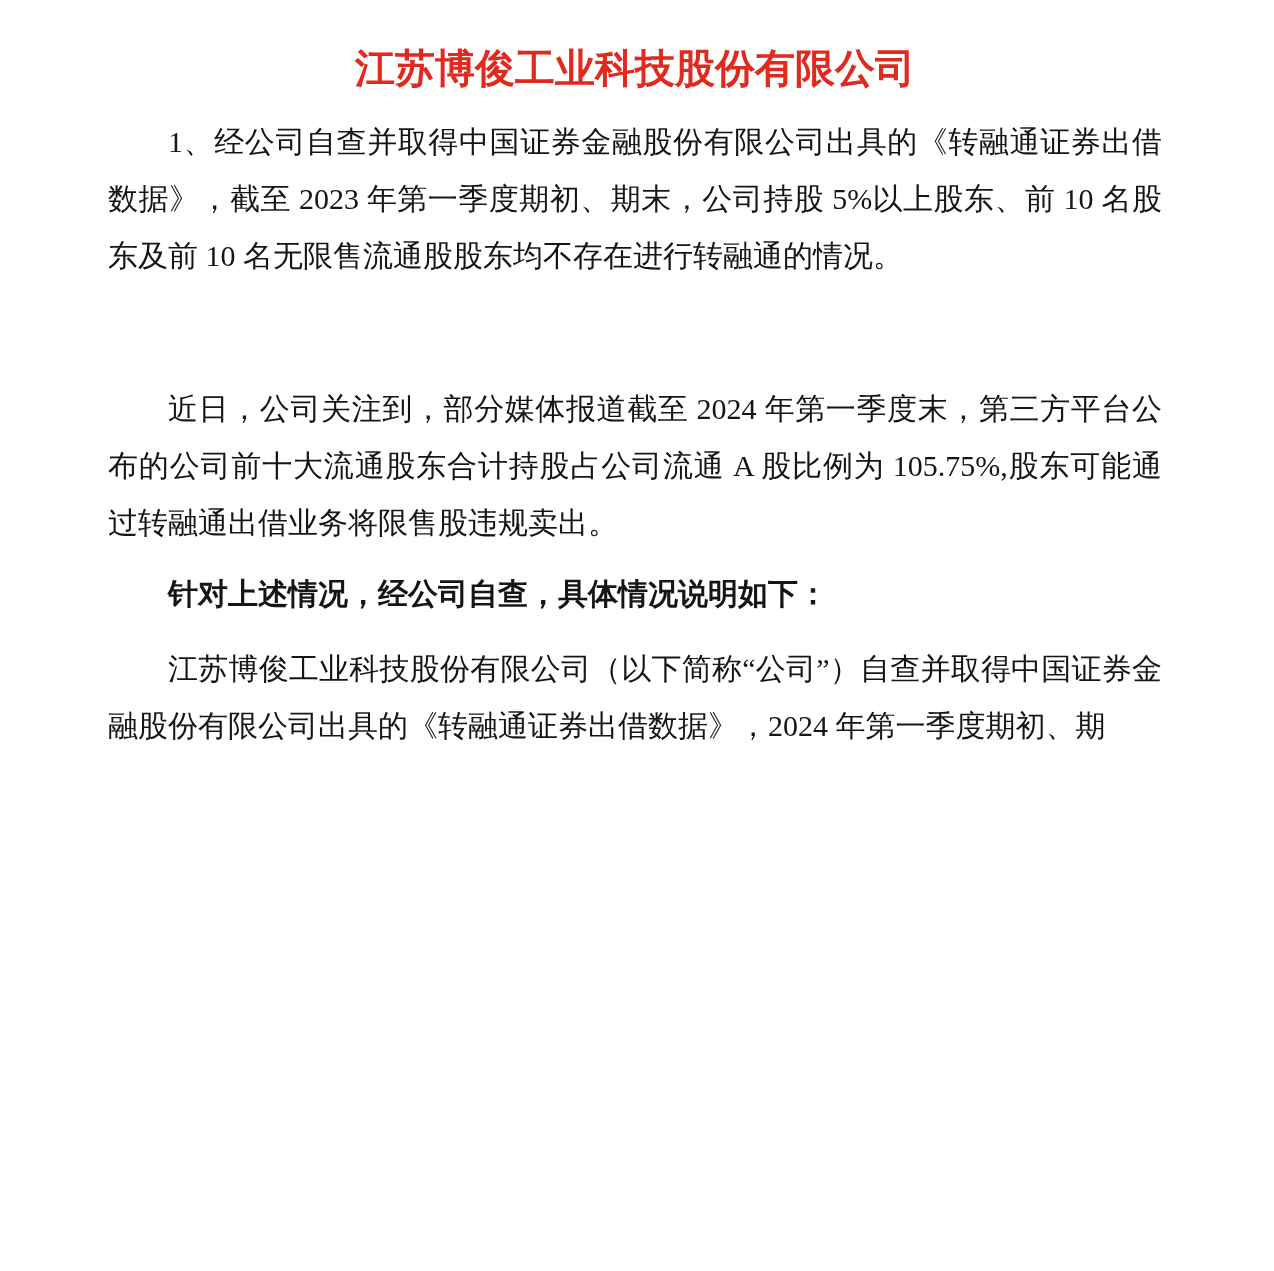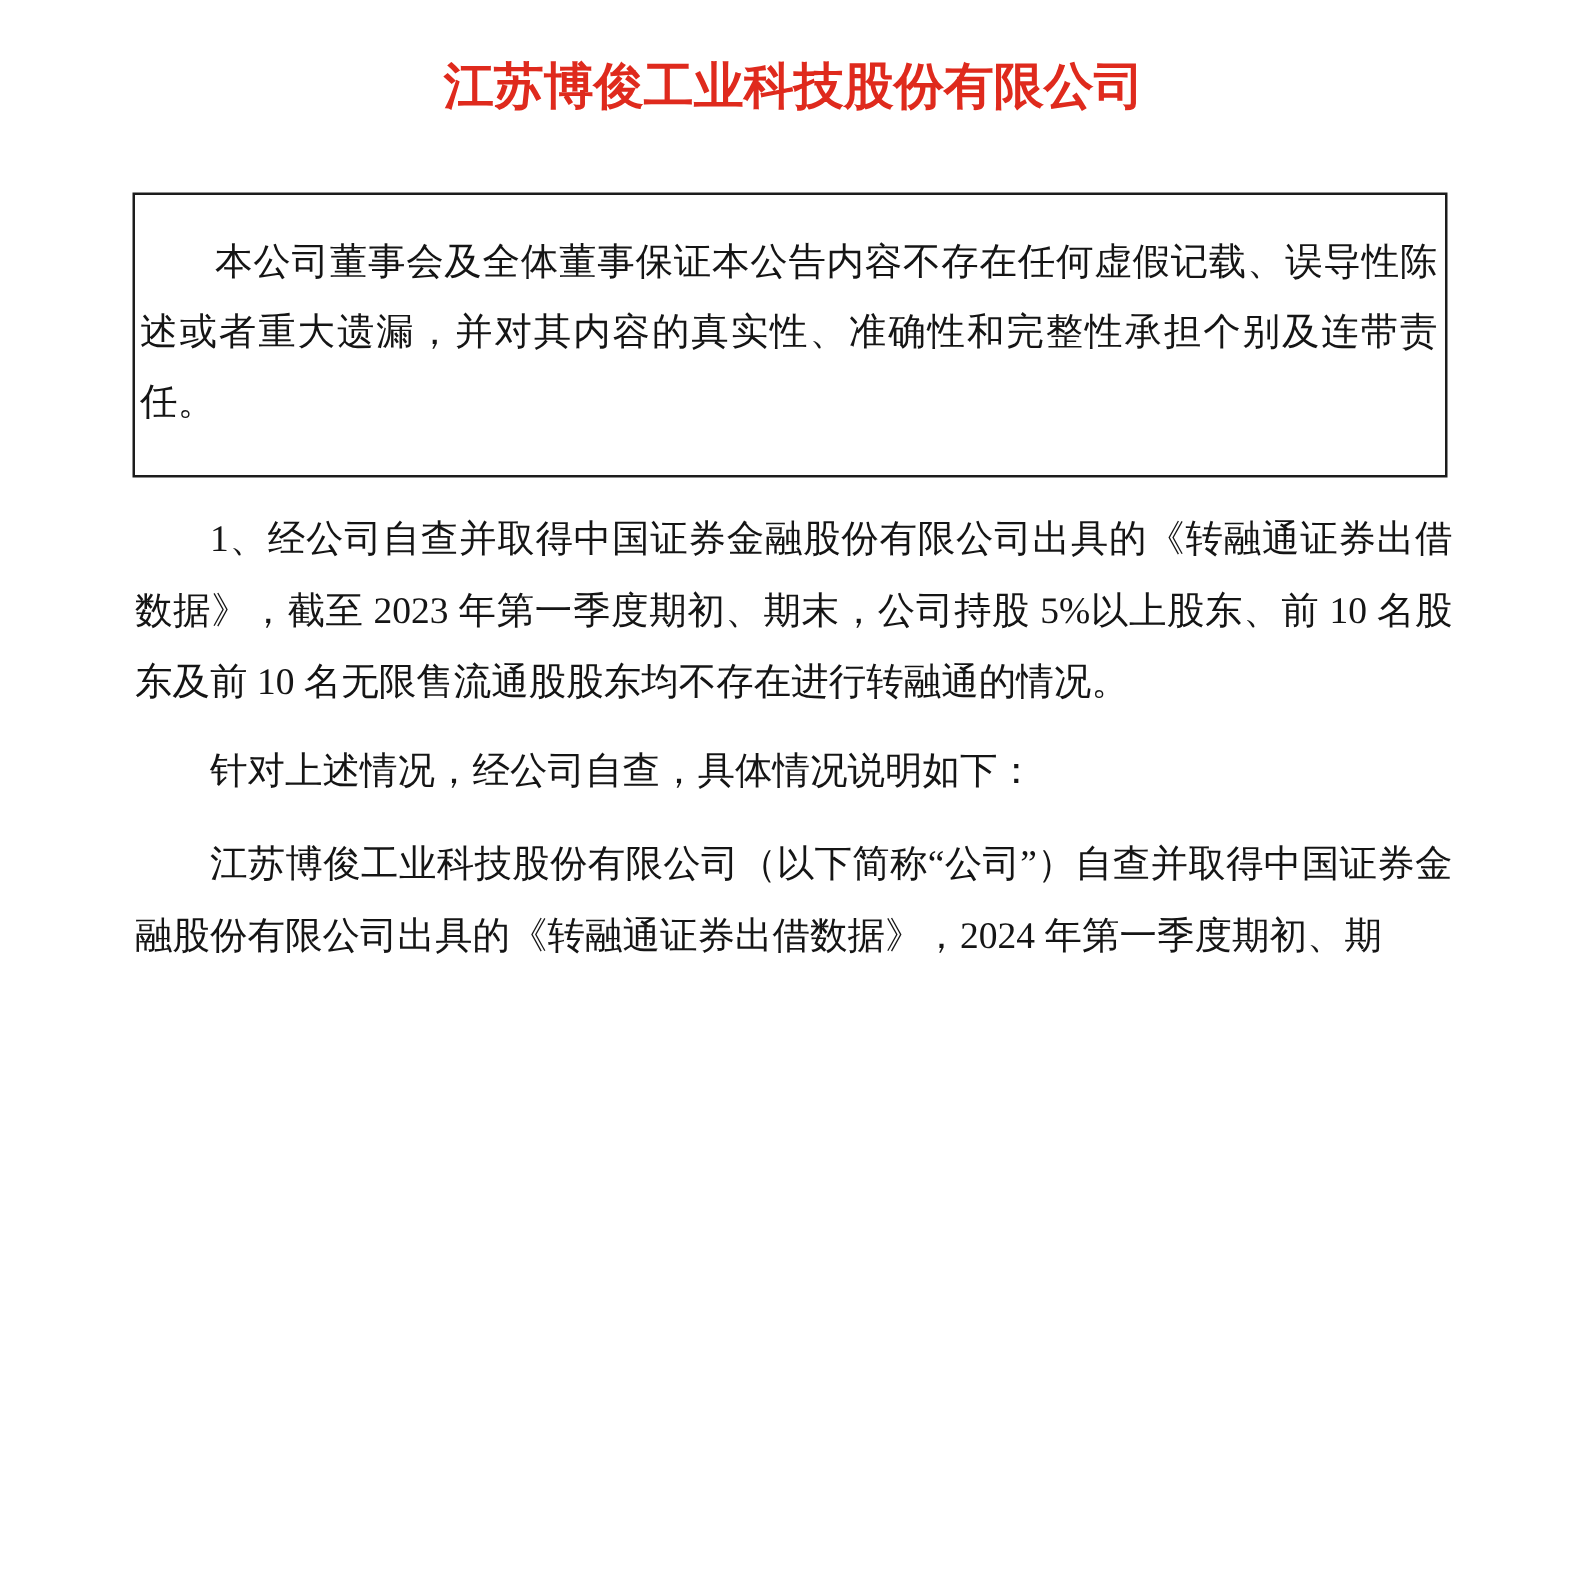--- a/index.html
+++ b/index.html
@@ -50,38 +50,36 @@
     font-size: 30px;
     line-height: 57px;
     text-align: justify;
     text-justify: inter-ideograph;
   }
   .indent { text-indent: 2em; }
   .bold { font-weight: bold; }
   .mt-heading   { margin-top: 56px; }
   .mt-item      { margin-top: 21px; }
   .mt-bigalone  { margin-top: 96px; }
-  .mt-small     { margin-top: 14px; }
+  .mt-small     { margin-top: 14px; font-weight: bold; }
   .mt-section   { margin-top: 43px; }
   .mt-body      { margin-top: 18px; }
 </style>
 </head>
 <body>
 
 <div class="page">
 
   <h1 class="title title-1" style="color: rgb(223, 42, 29);">江苏博俊工业科技股份有限公司</h1>
 
 
-  <div class="disclaimer-box">
-    <p class="disclaimer-text">本公司董事会及全体董事保证本公告内容不存在任何虚假记载、误导性陈述或者重大遗漏，并对其内容的真实性、准确性和完整性承担个别及连带责任。</p>
-  </div>
 
 
   <p class="para indent mt-item">1、经公司自查并取得中国证券金融股份有限公司出具的《转融通证券出借数据》，截至 2023 年第一季度期初、期末，公司持股 5%以上股东、前 10 名股东及前 10 名无限售流通股股东均不存在进行转融通的情况。</p>
 
+  <p class="para indent mt-bigalone">近日，公司关注到，部分媒体报道截至 2024 年第一季度末，第三方平台公布的公司前十大流通股东合计持股占公司流通 A 股比例为 105.75%,股东可能通过转融通出借业务将限售股违规卖出。</p>
 
   <p class="para indent mt-small">针对上述情况，经公司自查，具体情况说明如下：</p>
 
 
   <p class="para indent mt-body">江苏博俊工业科技股份有限公司（以下简称“公司”）自查并取得中国证券金融股份有限公司出具的《转融通证券出借数据》，2024 年第一季度期初、期</p>
 
 </div>
 
 </body></html>

